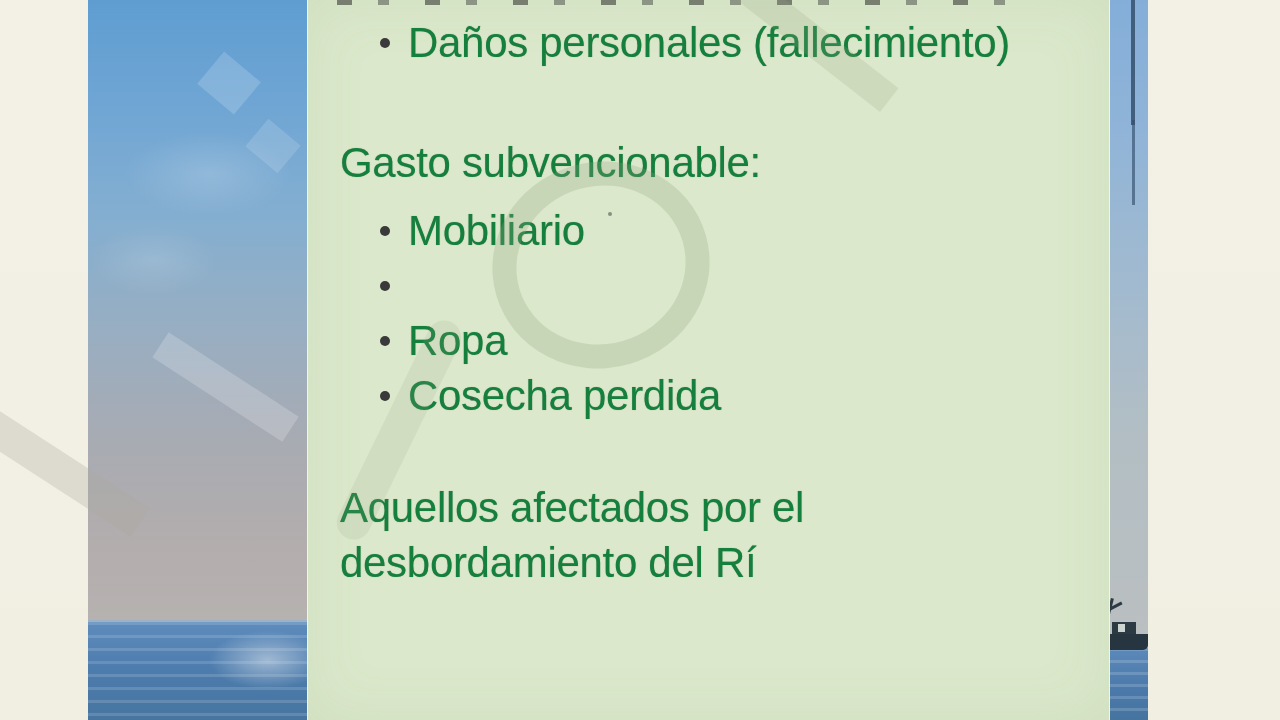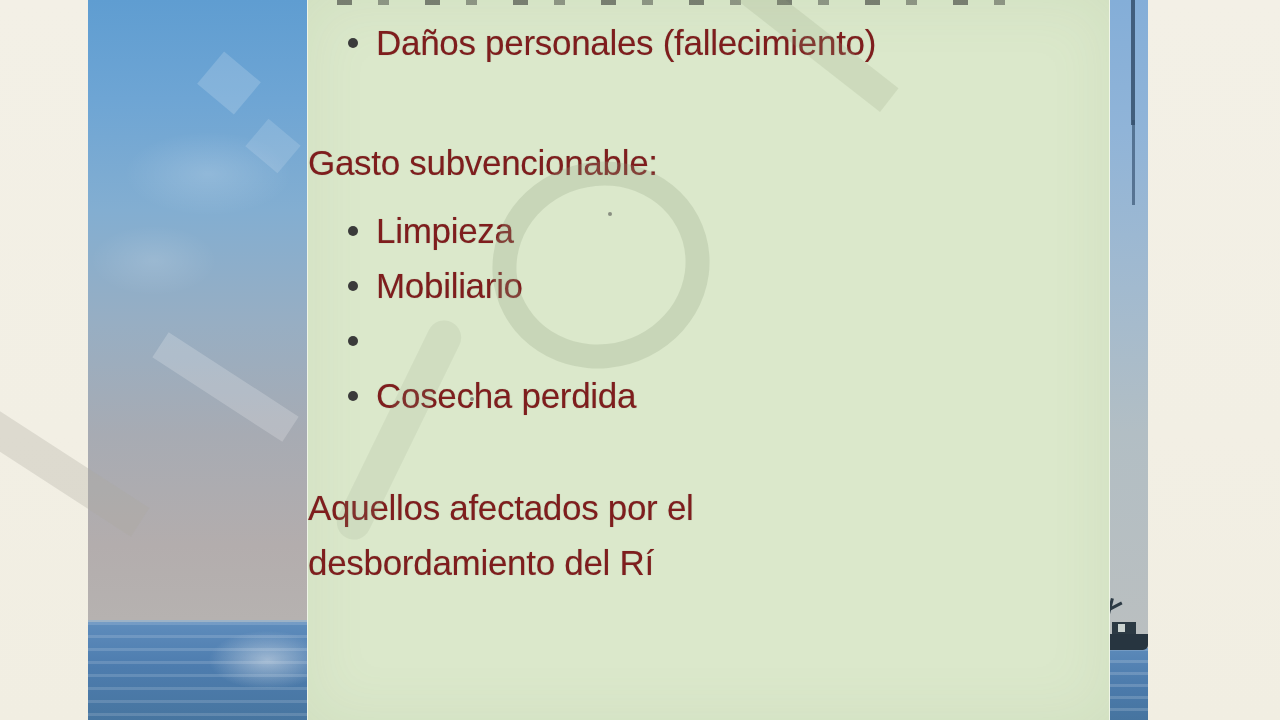--- a/index.html
+++ b/index.html
@@ -49,22 +49,22 @@
   .boat-hull{position:absolute;left:0;top:38px;width:48px;height:16px;background:#273540;border-radius:0 0 5px 3px;}
   
   .bubble{
     position:absolute;left:307px;top:0;width:801px;height:720px;
     background:#dbe8cb;
     border-left:1px solid rgba(255,255,255,.55);
     border-right:1px solid rgba(255,255,255,.55);
     box-shadow:inset 0 0 60px rgba(120,150,100,.10);
   }
   .lines{position:absolute;left:0;top:0;width:100%;height:100%;padding-top:15px;box-sizing:border-box;}
-  .line{position:relative;height:55px;line-height:55px;font-size:35px;color:#7f1d1d;
-        letter-spacing:-0.3px;white-space:nowrap;text-shadow:0 0 1px rgba(40,50,35,.35);}
+  .line{position:relative;height:55px;line-height:55px;font-size:42px;color:#15803d;
+        letter-spacing:-0.3px;white-space:nowrap;text-shadow:0 0 1px rgba(40,50,35,.35);margin-left:32px;}
   .line.plain{}
   .line.bullet,.line.continuation{padding-left:68px;}
   .dot{position:absolute;left:40px;top:23px;width:10px;height:10px;border-radius:50%;background:#3a3a3a;}
   .gap-a{height:65px;} .gap-b{height:13px;} .gap-c{height:57px;}
   
   .frag{
     position:absolute;left:337px;top:0;width:676px;height:5px;opacity:.75;
     background:
       repeating-linear-gradient(90deg, rgba(35,35,35,.7) 0 15px, rgba(0,0,0,0) 15px 41px, rgba(35,35,35,.55) 41px 52px, rgba(0,0,0,0) 52px 88px);
   }
@@ -102,23 +102,23 @@
     <div class="boat-notch"></div>
     <div class="boat-hull"></div>
   </div>
 
   <div class="bubble">
     <div class="lines">
         <div class="line bullet"><span class="dot"></span><span class="txt">Daños personales (fallecimiento)</span></div>
         <div class="gap-a"></div>
         <div class="line plain"><span class="txt">Gasto subvencionable:</span></div>
         <div class="gap-b"></div>
-        <div class="line bullet"><span class="dot"></span><span class="txt">Limpieza</span></div>
         <div class="line bullet"><span class="dot"></span><span class="txt">Mobiliario</span></div>
         <div class="line bullet"><span class="dot"></span></div>
+        <div class="line bullet"><span class="dot"></span><span class="txt">Ropa</span></div>
         <div class="line bullet"><span class="dot"></span><span class="txt">Cosecha perdida</span></div>
         <div class="gap-c"></div>
         <div class="line plain"><span class="txt">Aquellos afectados por el</span></div>
         <div class="line plain clipped"><span class="txt">desbordamiento del Rí</span></div>
       </div>
   </div>
 
   <div class="frag"></div>
 
   <div>

